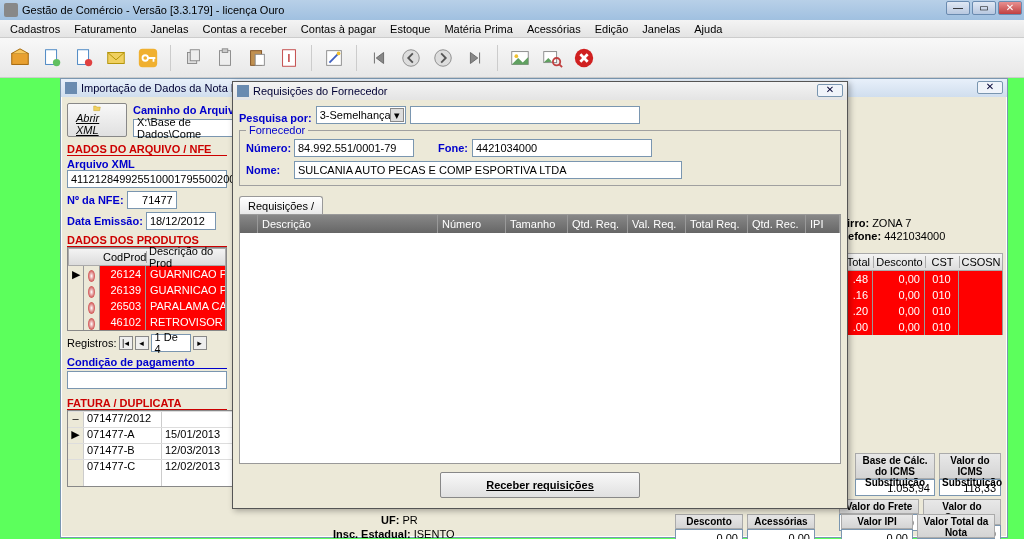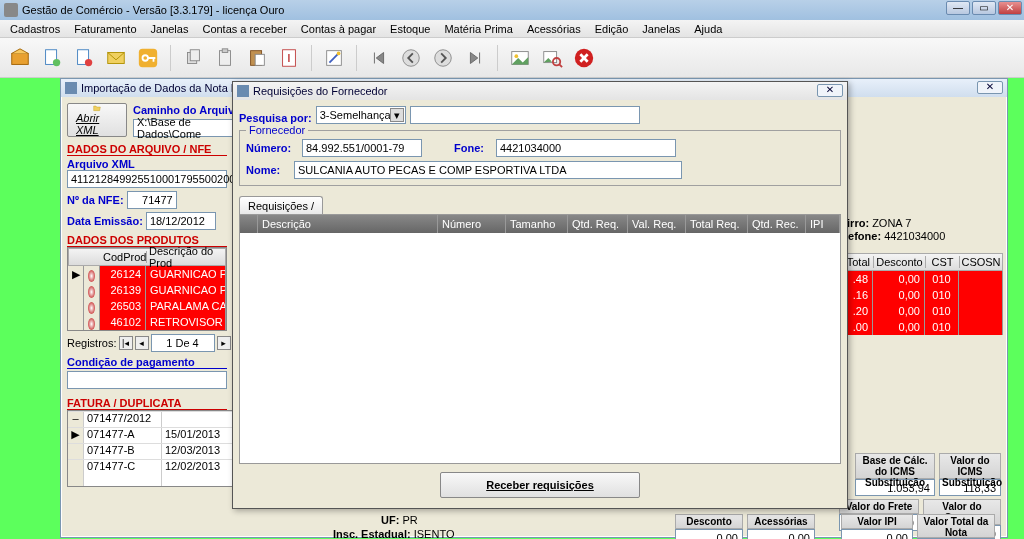--- a/index.html
+++ b/index.html
@@ -252,21 +252,21 @@
               </div>
               <div style="width:46px;justify-content:flex-end;">46102</div>
               <div style="flex:1;">RETROVISOR P</div>
             </div>
           </div>
       </div>
       <div style="margin-top:3px;display:flex;align-items:center;gap:2px;">
         <span>Registros:</span>
         <span class="navbtn">|◂</span>
         <span class="navbtn">◂</span>
-        <span class="field" style="width:64px;justify-content:center;">1  De 4</span>
+        <span class="field" style="width:40px;justify-content:center;">1  De 4</span>
         <span class="navbtn">▸</span>
       </div>
       <div class="lblblue" style="margin-top:4px;border-bottom:1px solid #00c;width:160px;">Condição de pagamento</div>
       <div class="field" style="width:160px;margin-top:2px;"></div>
 
       
       <div class="lblred" style="margin-top:6px;border-bottom:1px solid #c00;width:160px;">FATURA / DUPLICATA</div>
       <div style="width:168px;border:1px solid #888;">
         <div id="duprows">
             <div style="display: flex; height: 16px; background: rgb(255, 255, 255); color: rgb(0, 0, 0); border-top: 1px solid rgb(221, 221, 221);">
@@ -398,21 +398,21 @@
       <div style="display:flex;align-items:flex-end;gap:4px;">
         <span class="lblblue">Pesquisa por:</span>
         <span class="field" style="width:90px;position:relative;">
             <span>3-Semelhança</span>
             <span style="position:absolute;right:1px;top:1px;width:14px;height:14px;background:#ddd;border:1px solid #888;text-align:center;line-height:12px;">▾</span>
           </span>
         <span class="field" style="width:230px;"></span>
       </div>
       <div class="group">
         <div class="legend">Fornecedor</div>
-        <div style="display:flex;align-items:center;gap:12px;">
+        <div style="display:flex;align-items:center;gap:4px;">
           <span class="lblblue" style="width:44px;">Número:</span>
           <span class="field" style="width:120px;">84.992.551/0001-79</span>
           <span class="lblblue" style="margin-left:20px;">Fone:</span>
           <span class="field" style="width:180px;">4421034000</span>
         </div>
         <div style="display:flex;align-items:center;gap:4px;margin-top:4px;">
           <span class="lblblue" style="width:44px;">Nome:</span>
           <span class="field" style="width:388px;">SULCANIA AUTO PECAS E COMP ESPORTIVA LTDA</span>
         </div>
       </div>

